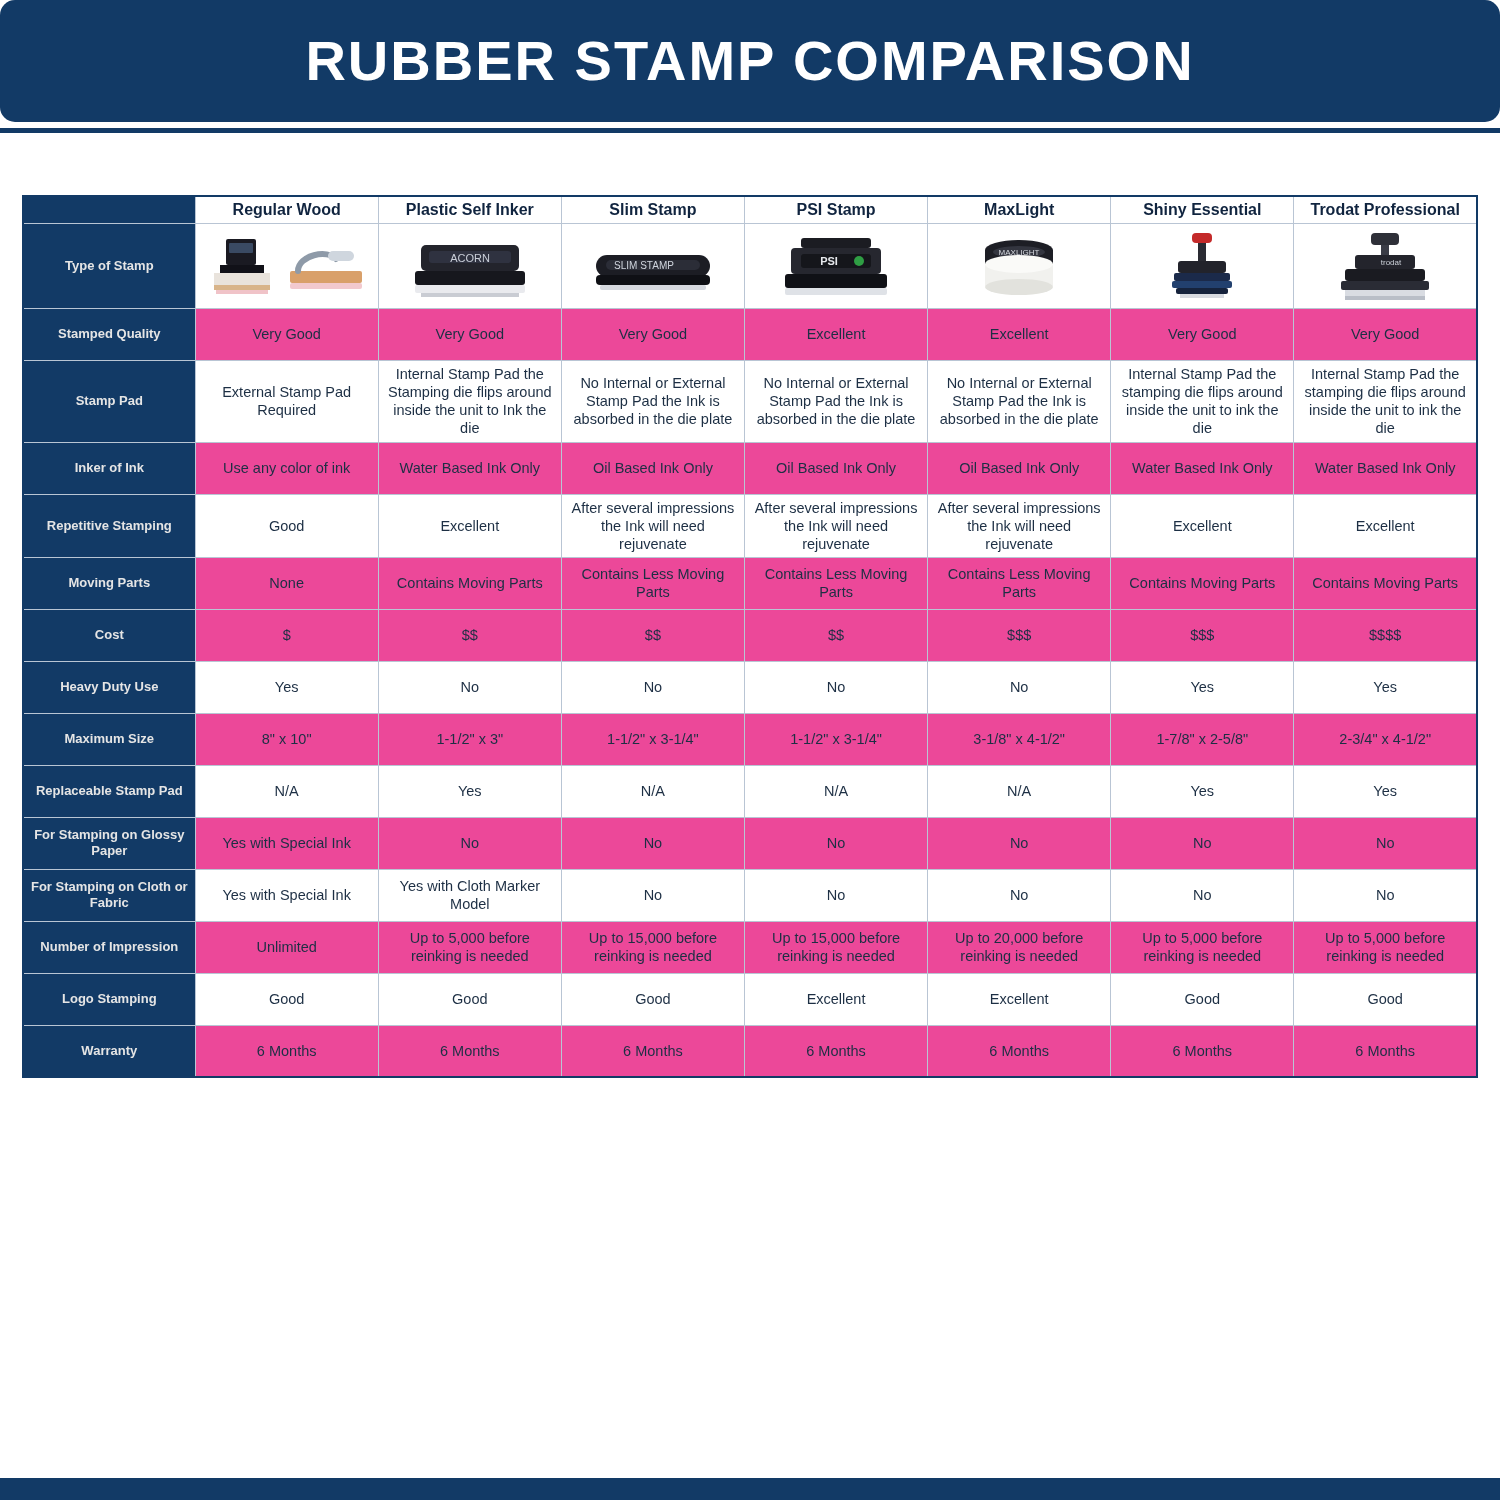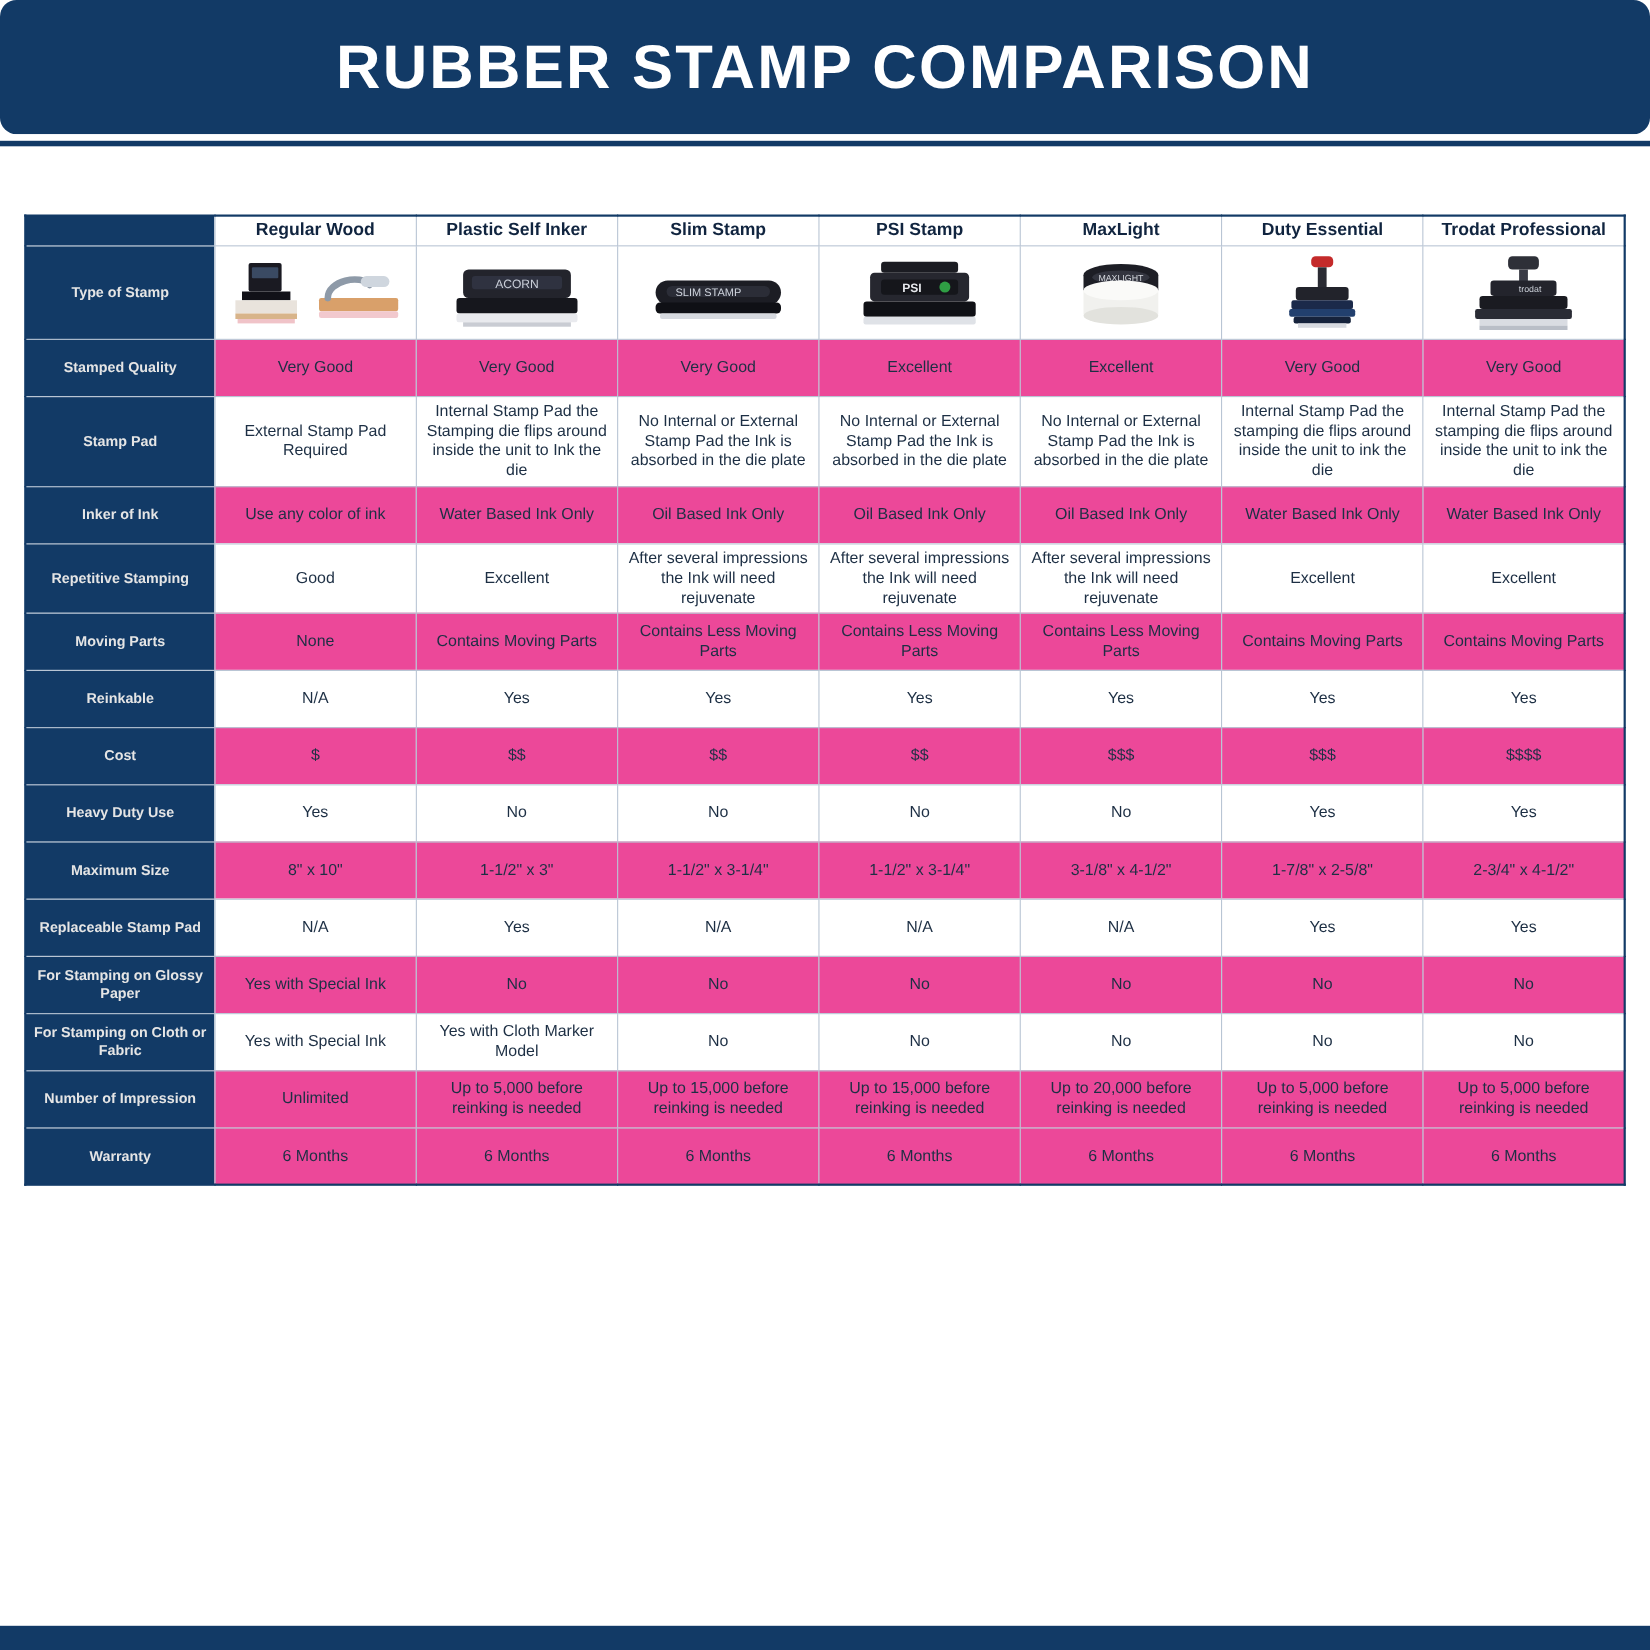--- a/index.html
+++ b/index.html
@@ -161,21 +161,21 @@
           <col class="datacol">
         </colgroup>
       <thead id="cmp-thead">
           <tr>
             <th class="corner"></th>
             <th class="colhead">Regular Wood</th>
             <th class="colhead">Plastic Self Inker</th>
             <th class="colhead">Slim Stamp</th>
             <th class="colhead">PSI Stamp</th>
             <th class="colhead">MaxLight</th>
-            <th class="colhead">Duty Essential</th>
+            <th class="colhead">Shiny Essential</th>
             <th class="colhead">Trodat Professional</th>
           </tr>
         </thead>
       <tbody id="cmp-tbody">
           <tr class="odd">
             <td class="rowlabel">Type of Stamp</td>
             <td class="imgcell">
               <div class="stampbox">
       <svg class="sv" width="170" height="70" viewBox="0 0 170 70">
         <rect x="24" y="8" width="30" height="26" rx="2" fill="#1a1a22"></rect>
@@ -311,30 +311,20 @@
           <tr class="even">
             <td class="rowlabel">Moving Parts</td>
             <td class="datacell">None</td>
             <td class="datacell">Contains Moving Parts</td>
             <td class="datacell">Contains Less Moving Parts</td>
             <td class="datacell">Contains Less Moving Parts</td>
             <td class="datacell">Contains Less Moving Parts</td>
             <td class="datacell">Contains Moving Parts</td>
             <td class="datacell">Contains Moving Parts</td>
           </tr>
-          <tr class="odd">
-            <td class="rowlabel">Reinkable</td>
-            <td class="datacell">N/A</td>
-            <td class="datacell">Yes</td>
-            <td class="datacell">Yes</td>
-            <td class="datacell">Yes</td>
-            <td class="datacell">Yes</td>
-            <td class="datacell">Yes</td>
-            <td class="datacell">Yes</td>
-          </tr>
           <tr class="even">
             <td class="rowlabel">Cost</td>
             <td class="datacell">$</td>
             <td class="datacell">$$</td>
             <td class="datacell">$$</td>
             <td class="datacell">$$</td>
             <td class="datacell">$$$</td>
             <td class="datacell">$$$</td>
             <td class="datacell">$$$$</td>
           </tr>
@@ -391,20 +381,30 @@
           <tr class="even">
             <td class="rowlabel">Number of Impression</td>
             <td class="datacell">Unlimited</td>
             <td class="datacell">Up to 5,000 before reinking is needed</td>
             <td class="datacell">Up to 15,000 before reinking is needed</td>
             <td class="datacell">Up to 15,000 before reinking is needed</td>
             <td class="datacell">Up to 20,000 before reinking is needed</td>
             <td class="datacell">Up to 5,000 before reinking is needed</td>
             <td class="datacell">Up to 5,000 before reinking is needed</td>
           </tr>
+          <tr class="odd">
+            <td class="rowlabel">Logo Stamping</td>
+            <td class="datacell">Good</td>
+            <td class="datacell">Good</td>
+            <td class="datacell">Good</td>
+            <td class="datacell">Excellent</td>
+            <td class="datacell">Excellent</td>
+            <td class="datacell">Good</td>
+            <td class="datacell">Good</td>
+          </tr>
           <tr class="even">
             <td class="rowlabel">Warranty</td>
             <td class="datacell">6 Months</td>
             <td class="datacell">6 Months</td>
             <td class="datacell">6 Months</td>
             <td class="datacell">6 Months</td>
             <td class="datacell">6 Months</td>
             <td class="datacell">6 Months</td>
             <td class="datacell">6 Months</td>
           </tr>

